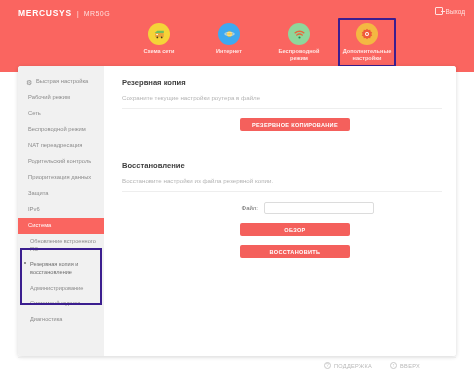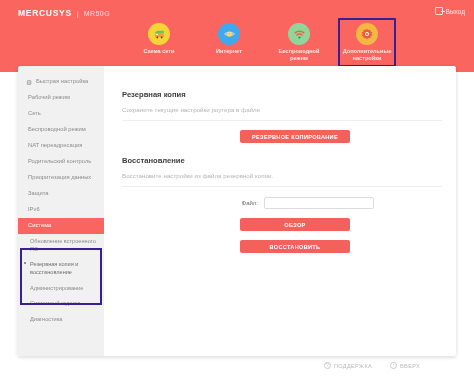--- a/index.html
+++ b/index.html
@@ -102,21 +102,21 @@
   }
 
   
   .sys-box {
     position: absolute; left: 2px; top: 182px; width: 82px; height: 57px;
     border: 2px solid #3b1e8f; pointer-events: none;
   }
 
   
   .content {
-    flex: 1; padding: 24px 14px 10px 18px; position: relative; background: #fff;
+    flex: 1; padding: 12px 14px 10px 18px; position: relative; background: #fff;
   }
   .sec-title {
     font-size: 7.6px; font-weight: bold; color: #3d3d3d; margin-bottom: 7px;
   }
   .sec-desc {
     font-size: 6.2px; color: #b4b4b4; padding-bottom: 7px;
     border-bottom: 1px solid #eeeeee;
   }
   .btn {
     display: block; width: 110px; height: 13px; border: none;
@@ -134,21 +134,21 @@
   .field-label { font-size: 6px; color: #6b6b6b; width: 42px; text-align: right; }
   .field-input {
     width: 110px; height: 12px; border: 1px solid #dcdcdc; border-radius: 2px;
     background: #fff; font-size: 6px; padding: 0 3px;
     font-family: "Liberation Sans", sans-serif; color: #4a4a4a;
   }
 
   .reset-wrap { display: flex; justify-content: center; margin-top: 9px; padding-left: 26px; }
   .reset-box { border: 2px solid #3b1e8f; padding: 2px; border-radius: 1px; }
 
-  .block { margin-top: 13px; }
+  .block { margin-top: 30px; }
 
   
   .footer {
     position: absolute; left: 18px; bottom: 4px; width: 438px; height: 16px;
     border-top: 1px solid #ececec;
     display: flex; align-items: center; justify-content: flex-end; gap: 18px;
     padding-right: 36px;
   }
   .foot-item { display: flex; align-items: center; gap: 3px; cursor: pointer; }
   .foot-label { font-size: 5.6px; color: #b9b9b9; letter-spacing: 0.3px; }

